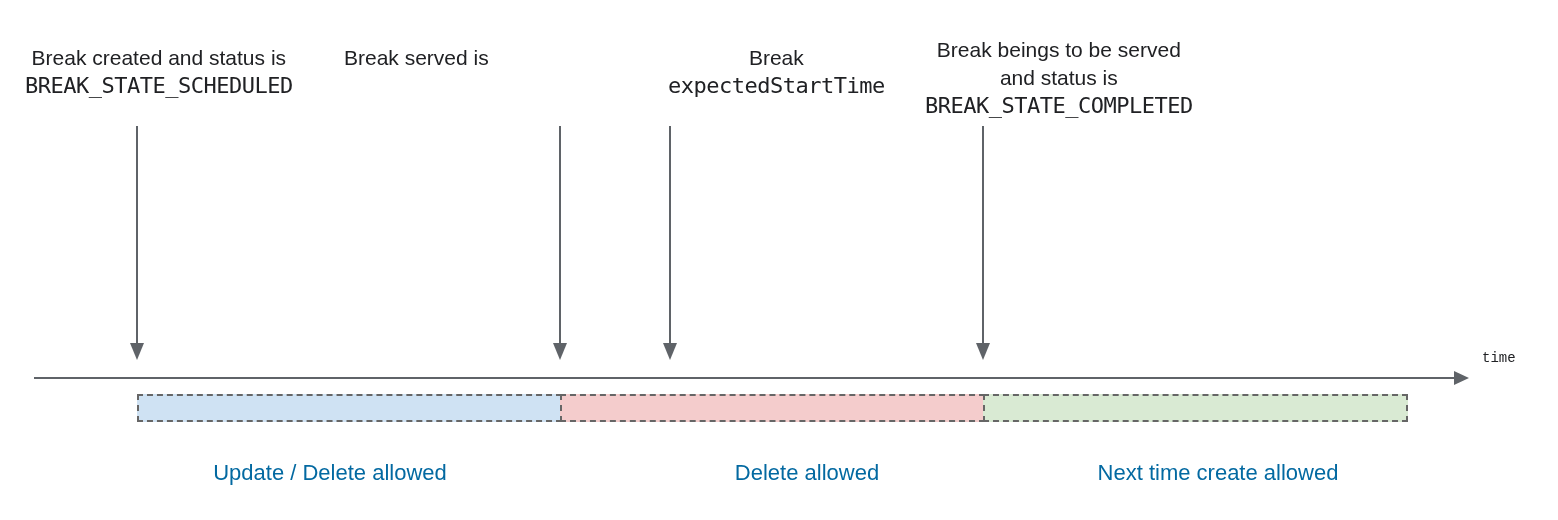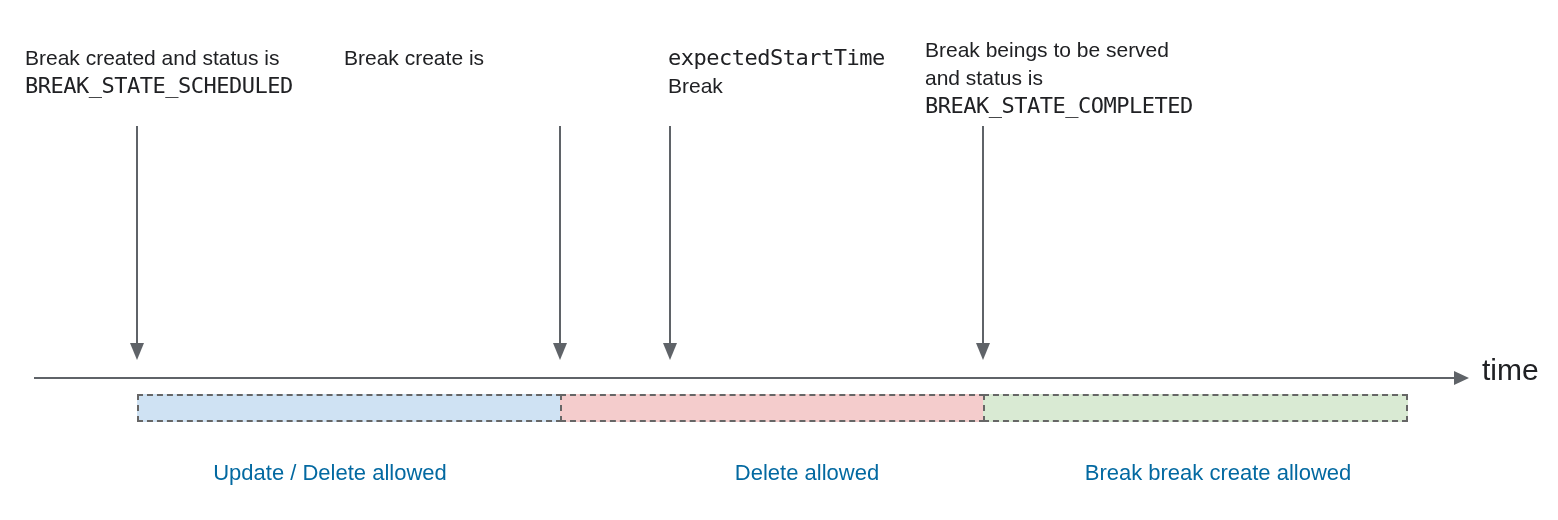--- a/index.html
+++ b/index.html
@@ -8,20 +8,21 @@
     background: #ffffff;
   }
   .canvas {
     position: relative;
     width: 1558px;
     height: 520px;
     background: #ffffff;
     font-family: "Liberation Sans", sans-serif;
     color: #202124;
     overflow: hidden;
+    text-align: center;
   }
   
   .annotation {
     position: absolute;
     white-space: nowrap;
   }
   .annotation .line {
     display: block;
     font-size: 21px;
     line-height: 28px;
@@ -71,25 +72,26 @@
     top: 371px;
     width: 0;
     height: 0;
     border-top: 7px solid transparent;
     border-bottom: 7px solid transparent;
     border-left: 15px solid #5f6368;
   }
   .axis-label {
     position: absolute;
     left: 1482px;
-    top: 370px;
+    top: 358px;
     transform: translateY(-50%);
-    font-size: 30px;
+    font-size: 14px;
     color: #202124;
     white-space: nowrap;
+    font-family: Liberation Mono, monospace;
   }
   
   .segment {
     position: absolute;
     top: 394px;
     height: 28px;
     width: 425px;
     box-sizing: border-box;
     border: 2px dashed #666666;
   }
@@ -107,26 +109,26 @@
 <body>
 
 <div class="canvas">
 
   <div class="annotation" style="left:25px; top:44px;">
     <span class="line">Break created and status is</span>
     <span class="line mono">BREAK_STATE_SCHEDULED</span>
   </div>
 
   <div class="annotation" style="left:344px; top:44px;">
-    <span class="line">Break create is</span>
+    <span class="line">Break served is</span>
   </div>
 
   <div class="annotation" style="left:668px; top:44px;">
+    <span class="line">Break</span>
     <span class="line mono">expectedStartTime</span>
-    <span class="line">Break</span>
   </div>
 
   <div class="annotation" style="left:925px; top:36px;">
     <span class="line">Break beings to be served</span>
     <span class="line">and status is</span>
     <span class="line mono">BREAK_STATE_COMPLETED</span>
   </div>
 
   <div class="v-arrow" style="left:137px;">
     <div class="stem"></div>
@@ -148,15 +150,15 @@
   <div class="axis-line"></div>
   <div class="axis-head"></div>
   <div class="axis-label">time</div>
 
   <div class="segment" style="left: 137px; background-color: rgb(207, 226, 243);"></div>
   <div class="segment" style="left: 560px; background-color: rgb(244, 204, 204);"></div>
   <div class="segment" style="left: 983px; background-color: rgb(217, 234, 211);"></div>
 
   <div class="segment-label" style="left:330px;">Update / Delete allowed</div>
   <div class="segment-label" style="left:807px;">Delete allowed</div>
-  <div class="segment-label" style="left:1218px;">Break break create allowed</div>
+  <div class="segment-label" style="left:1218px;">Next time create allowed</div>
 
 </div>
 
 </body></html>

